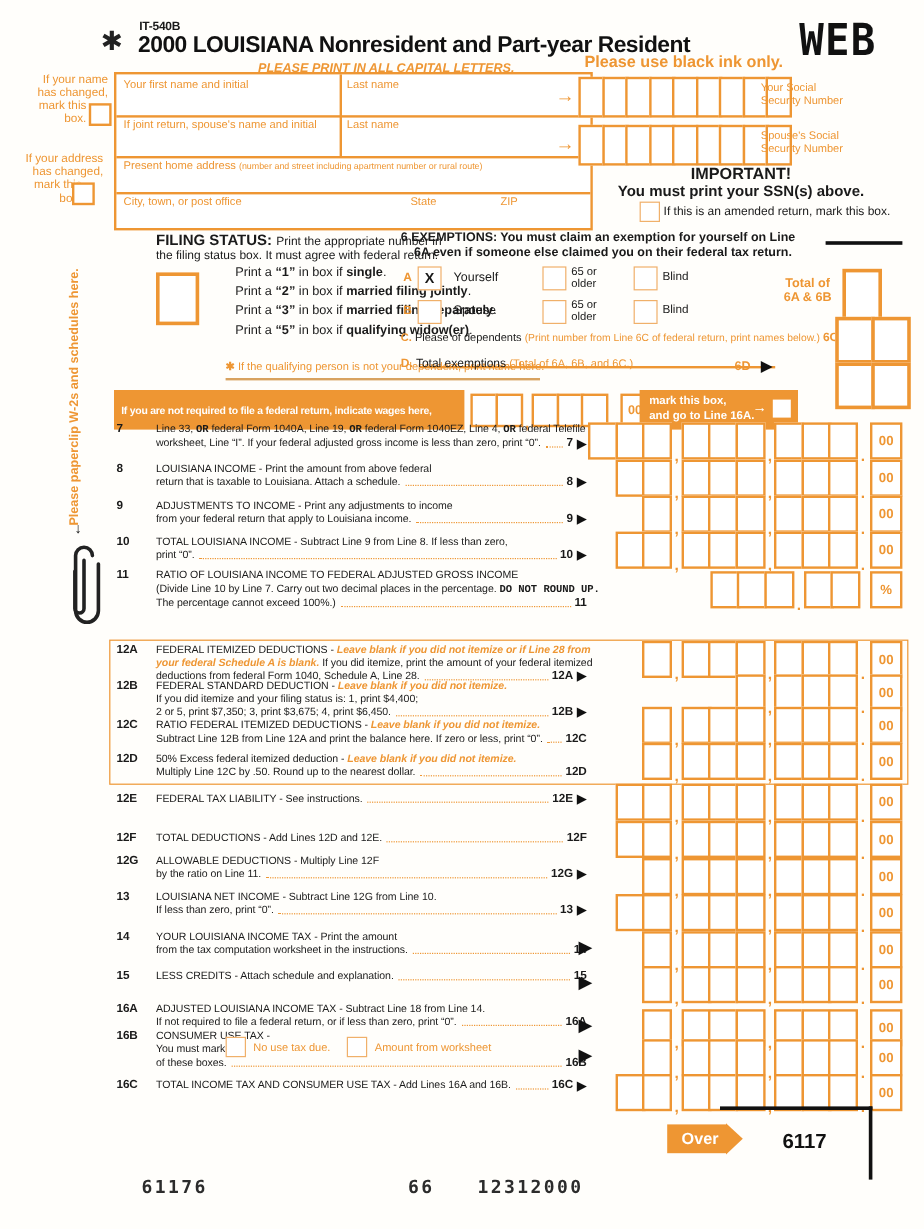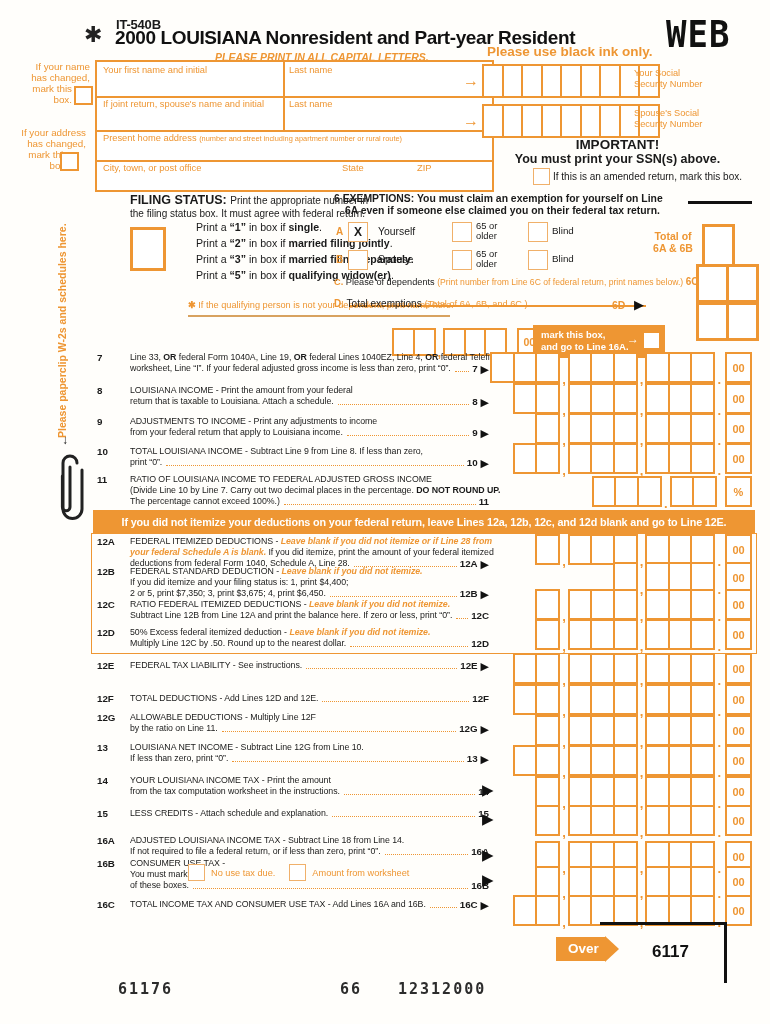--- a/index.html
+++ b/index.html
@@ -5,21 +5,21 @@
   html,body{margin:0;padding:0;}
   body{width:770px;height:1024px;background:#fff;font-family:"Liberation Sans",sans-serif;color:#1a1a1a;position:relative;}
   .page{position:absolute;left:0;top:0;width:770px;height:1024px;background:#fffefb;overflow:hidden;}
   .abs{position:absolute;}
   .o{color:#EE9633;}
   .ob{color:#EE9633;font-weight:bold;}
   .oi{color:#EE9633;font-weight:bold;font-style:italic;}
   .b{font-weight:bold;}
   
   .star{font-size:22px;color:#222;}
-  .form-no{font-size:13px;font-weight:bold;letter-spacing:-0.2px;}
+  .form-no{font-size:10px;font-weight:bold;letter-spacing:-0.2px;}
   .title{font-size:19px;font-weight:bold;letter-spacing:-0.4px;color:#111;}
   .web{font-family:"DejaVu Sans Mono",monospace;font-size:34px;font-weight:bold;color:#111;letter-spacing:1px;transform:scaleY(1.08);}
   
   .nameblock{border:2.5px solid #EE9633;background:#fff;}
   .nb-hline{position:absolute;left:0;right:0;height:2px;background:#EE9633;}
   .nb-vline{position:absolute;top:0;width:2px;background:#EE9633;}
   .nb-label{position:absolute;font-size:9.3px;color:#EE9633;white-space:nowrap;}
   .nb-label small{font-size:7.4px;}
   .chgnote{font-size:9.8px;color:#EE9633;text-align:right;line-height:11px;}
   .chkbox{border:1.6px solid #f0b06a;background:#fff;width:15px;height:15px;}
@@ -57,21 +57,21 @@
   
   .li-text{position:absolute;left:97px;width:392px;display:flex;font-size:8.8px;line-height:11px;letter-spacing:-0.05px;}
   .li-num{width:33px;font-weight:bold;font-size:9.8px;flex:none;}
   .li-body{flex:1;min-width:0;}
   .li-line{white-space:nowrap;}
   .li-last{display:flex;align-items:flex-end;white-space:nowrap;}
   .leader{flex:1;border-bottom:1.6px dotted #EE9633;margin:0 3px 2px 4px;min-width:10px;}
   .li-ref{font-weight:bold;font-size:9.8px;}
   .tri{color:#111;font-size:11px;line-height:10px;margin-left:3px;}
   .tri-big{color:#111;font-size:15px;line-height:15px;margin-right:auto;margin-top:6px;}
-  .sb{font-weight:bold;}
+  .sb{font-weight:bold;font-family:Liberation Mono, monospace;}
   .so{color:#EE9633;font-weight:bold;font-style:italic;}
   .li-boxes{position:absolute;left:482px;width:270px;display:flex;justify-content:flex-end;align-items:flex-start;}
   .grp{display:flex;}
   .cell{width:21px;height:27px;border:2.5px solid #EE9633;background:#fff;margin-left:-2.5px;}
   .cell:first-child{margin-left:0;}
   .sep{color:#EE9633;font-weight:bold;font-size:13px;align-self:flex-end;margin:0 2px -2px 2px;line-height:10px;}
   .cents{width:23px;height:27px;border:2.5px solid #EE9633;color:#EE9633;font-weight:bold;font-size:11px;display:flex;align-items:center;justify-content:center;margin-left:2px;background:#fff;}
   .pct{width:23px;height:27px;border:2.5px solid #EE9633;color:#EE9633;font-weight:bold;font-size:11px;display:flex;align-items:center;justify-content:center;margin-left:8px;background:#fff;}
   .usetax-label{font-size:9.2px;color:#EE9633;}
   
@@ -232,20 +232,21 @@
   <div class="abs oline" style="left:350px;top:305px;width:296px;height:1.5px;"></div>
 
   <div class="abs" style="left:334px;top:298px;font-size:10px;white-space:nowrap;"><span class="ob">D.</span> <span>Total exemptions</span> <span class="o" style="font-size:9.2px;">(Total of 6A, 6B, and 6C.)</span></div>
   <div class="abs ob" style="left:612px;top:299px;font-size:10.5px;">6D</div>
   <div class="abs" style="left:634px;top:297px;font-size:13px;color:#111;">▶</div>
   <div class="abs cellrow" style="left:696px;top:302px;">
       <div class="bigcell"></div>
       <div class="bigcell"></div>
     </div>
 
+  <div class="abs banner" style="left:95px;top:325px;width:292px;height:33px;display:flex;align-items:center;padding-left:6px;font-size:8.7px;letter-spacing:-0.2px;white-space:nowrap;box-sizing:border-box;">If you are not required to file a federal return, indicate wages here,</div>
   <div class="abs" style="left:392px;top:328px;display:flex;align-items:flex-start;">
     <div class="grp">
         <div class="wcell"></div>
         <div class="wcell"></div>
       </div>
     <span class="sep">,</span>
     <div class="grp">
         <div class="wcell"></div>
         <div class="wcell"></div>
         <div class="wcell"></div>
@@ -255,28 +256,27 @@
   </div>
   <div class="abs banner" style="left:533px;top:325px;width:132px;height:33px;box-sizing:border-box;">
     <div style="position:absolute;left:8px;top:4px;font-size:9.5px;line-height:12px;">
       <div>mark this box,</div>
       <div>and go to Line 16A.</div>
     </div>
     <span style="position:absolute;right:26px;top:7px;font-size:12px;">→</span>
     <div style="position:absolute;right:6px;top:8px;width:15px;height:15px;background:#fff;"></div>
   </div>
 
-  <div class="abs banner" style="left:93px;top:510px;width:662px;height:23px;display:flex;align-items:center;justify-content:center;font-size:10.8px;white-space:nowrap;letter-spacing:-0.15px;">If you did not itemize your deductions on your federal return, leave Lines 12a, 12b, 12c, and 12d blank and go to Line 12E.</div>
   <div class="abs group-border" style="left:91px;top:533px;width:664px;height:119px;"></div>
 
   <div id="lines-area">
       <div class="li-text" style="top: 352px;">
         <span class="li-num">7</span>
         <div class="li-body">
-          <div class="li-line"><span>Line 33, </span><span class="sb">OR</span><span> federal Form 1040A, Line 19, </span><span class="sb">OR</span><span> federal Lines 1040EZ, Line 4, </span><span class="sb">OR</span><span> federal Telefile</span></div>
+          <div class="li-line"><span>Line 33, </span><span class="sb">OR</span><span> federal Form 1040A, Line 19, </span><span class="sb">OR</span><span> federal Form 1040EZ, Line 4, </span><span class="sb">OR</span><span> federal Telefile</span></div>
           <div class="li-last">
             <span>worksheet, Line “I”. If your federal adjusted gross income is less than zero, print “0”. </span>
             <span class="leader"></span>
             <span class="li-ref">7</span>
             <span class="tri">▶</span>
           </div>
         </div>
       </div>
       <div class="li-boxes" style="top: 352px;">
         <div class="grp">
@@ -295,21 +295,21 @@
           <div class="cell"></div>
           <div class="cell"></div>
           <div class="cell"></div>
         </div>
         <span class="sep">.</span>
         <div class="cents">00</div>
       </div>
       <div class="li-text" style="top: 385px;">
         <span class="li-num">8</span>
         <div class="li-body">
-          <div class="li-line"><span>LOUISIANA INCOME - Print the amount from your federal</span></div>
+          <div class="li-line"><span>LOUISIANA INCOME - Print the amount from above federal</span></div>
           <div class="li-last">
             <span>return that is taxable to Louisiana. Attach a schedule. </span>
             <span class="leader"></span>
             <span class="li-ref">8</span>
             <span class="tri">▶</span>
           </div>
         </div>
       </div>
       <div class="li-boxes" style="top: 383px;">
         <div class="grp">

